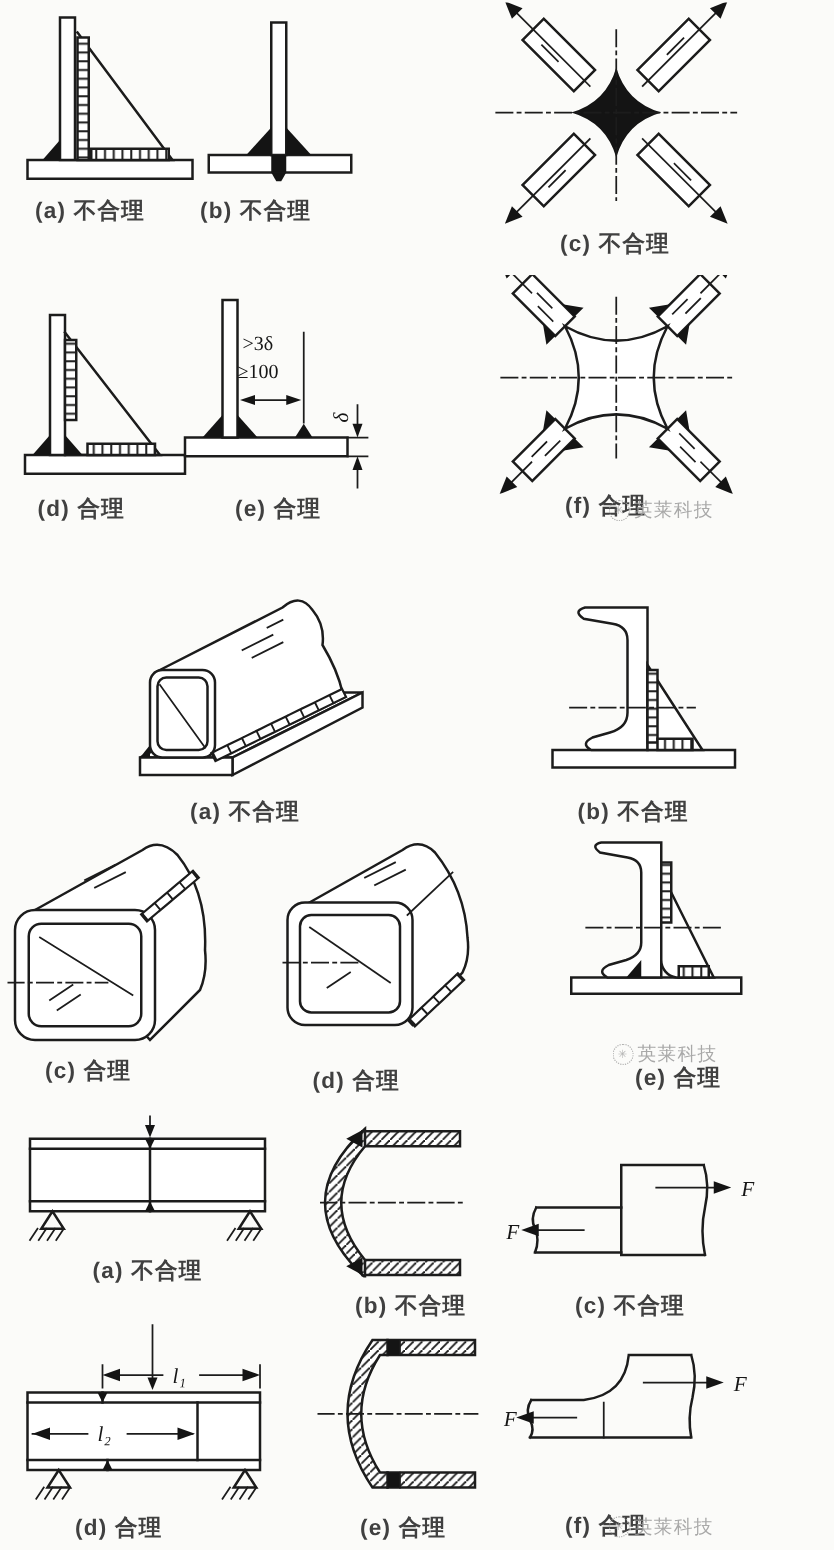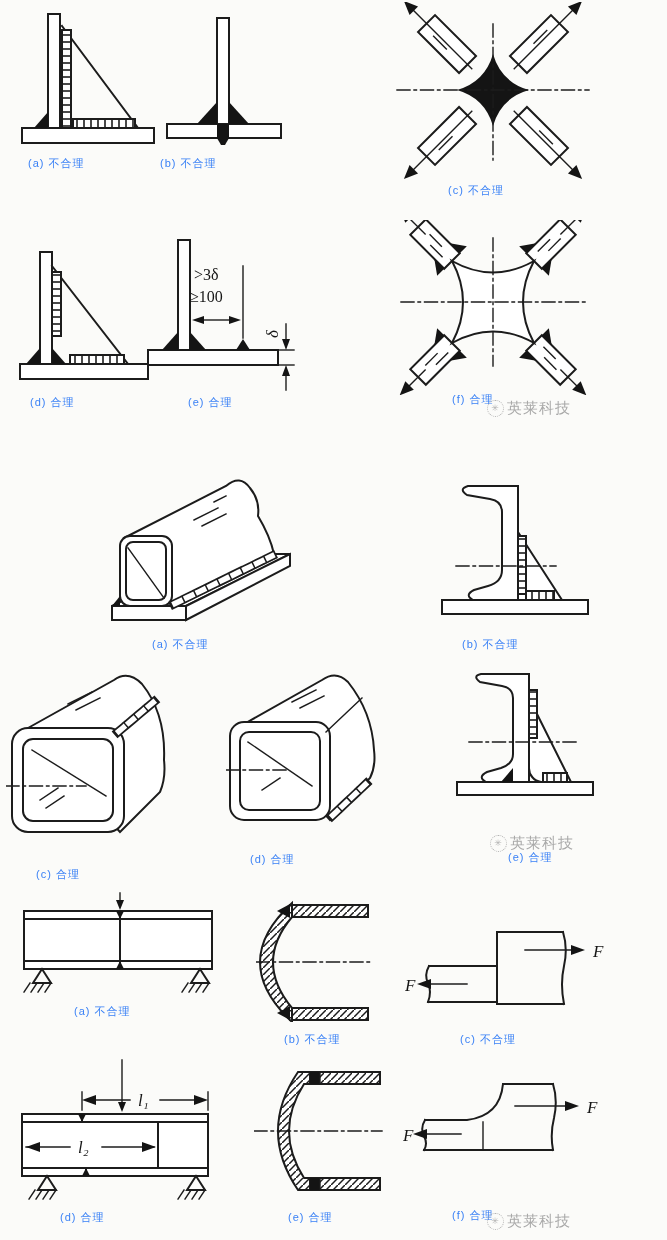--- a/index.html
+++ b/index.html
@@ -8,21 +8,21 @@
   .fig{position:absolute;}
   .ink{stroke:#1c1c1c;stroke-width:2;fill:none;stroke-linecap:square;stroke-linejoin:miter;}
   .thin{stroke-width:1.4;}
   .blk{fill:#141414;stroke:none;}
   .wht{fill:#ffffff;}
   .cl{stroke:#1c1c1c;stroke-width:1.4;fill:none;stroke-dasharray:13 4 2.5 4;}
   .stw-b{stroke:#1c1c1c;stroke-width:9;fill:none;stroke-dasharray:8 5;}
   .stw-w{stroke:#ffffff;stroke-width:5.5;fill:none;stroke-dasharray:6 7;stroke-dashoffset:-1;}
   .ann{fill:#161616;stroke:none;font:italic 17px "Liberation Serif",serif;}
   .ann2{fill:#161616;stroke:none;font:16px "Liberation Serif",serif;}
-  .lab{position:absolute;font-weight:400;font-size:11px;color:#3b82f6;letter-spacing:1px;white-space:nowrap;}
+  .lab{position:absolute;font-weight:700;font-size:18px;color:#404040;letter-spacing:1px;white-space:nowrap;}
   .wm{position:absolute;color:#9b9b9b;font-size:15px;letter-spacing:1px;opacity:.85;white-space:nowrap;
       display:flex;align-items:center;gap:3px;z-index:3;}
   .wm-logo{display:inline-block;width:15px;height:15px;border:1.5px dotted #a5a5a5;border-radius:50%;
       font-size:9px;line-height:14px;text-align:center;color:#a5a5a5;}
 </style>
 </head>
 <body>
 
 <div class="page">
 
@@ -233,21 +233,21 @@
       <line x1="26" y1="80" x2="100" y2="126" class="thin"></line>
       <line x1="62" y1="34" x2="86" y2="22" class="thin"></line>
       <line x1="70" y1="40" x2="94" y2="28" class="thin"></line>
       <line x1="34" y1="130" x2="52" y2="118" class="thin"></line>
       <line x1="40" y1="138" x2="58" y2="126" class="thin"></line>
       <line x1="112" y1="62" x2="150" y2="30" class="stw-b"></line>
       <line x1="112" y1="62" x2="150" y2="30" class="stw-w"></line>
       <line x1="0" y1="116" x2="80" y2="116" class="cl"></line>
     </g>
   </svg>
-  <div class="lab" style="left:36px;top:867px">(c) 合理</div>
+  <div class="lab" style="left:36px;top:844px">(c) 合理</div>
 
   <svg class="fig" style="left:226px;top:670px" width="160" height="155">
     <g class="ink">
       <path d="M18,54 L96,10 Q110,0 122,12 Q146,42 148,80 Q150,96 144,108 L104,150 Z" class="wht"></path>
       <rect x="4" y="52" width="100" height="98" rx="14" class="wht"></rect>
       <rect x="14" y="62" width="80" height="78" rx="9" class="wht"></rect>
       <line x1="100" y1="62" x2="136" y2="28" class="thin"></line>
       <line x1="22" y1="72" x2="86" y2="116" class="thin"></line>
       <line x1="66" y1="32" x2="90" y2="20" class="thin"></line>
       <line x1="74" y1="38" x2="98" y2="26" class="thin"></line>

